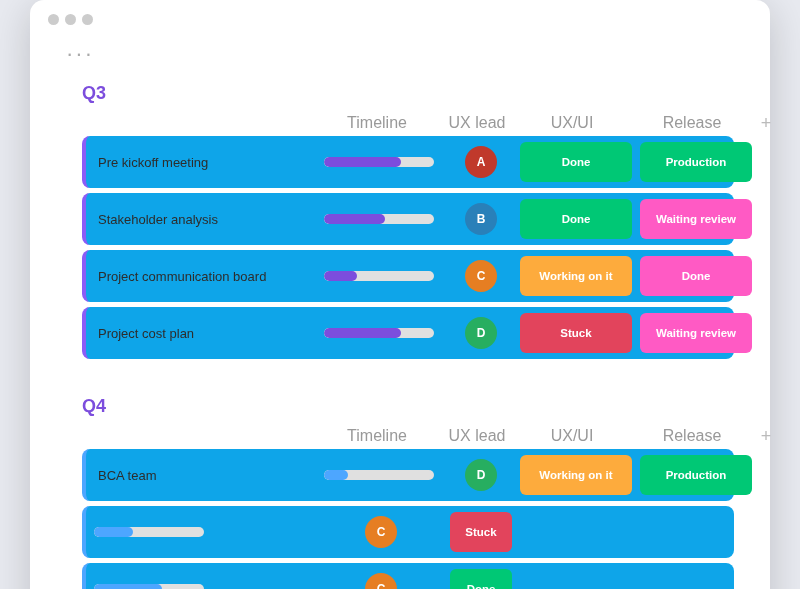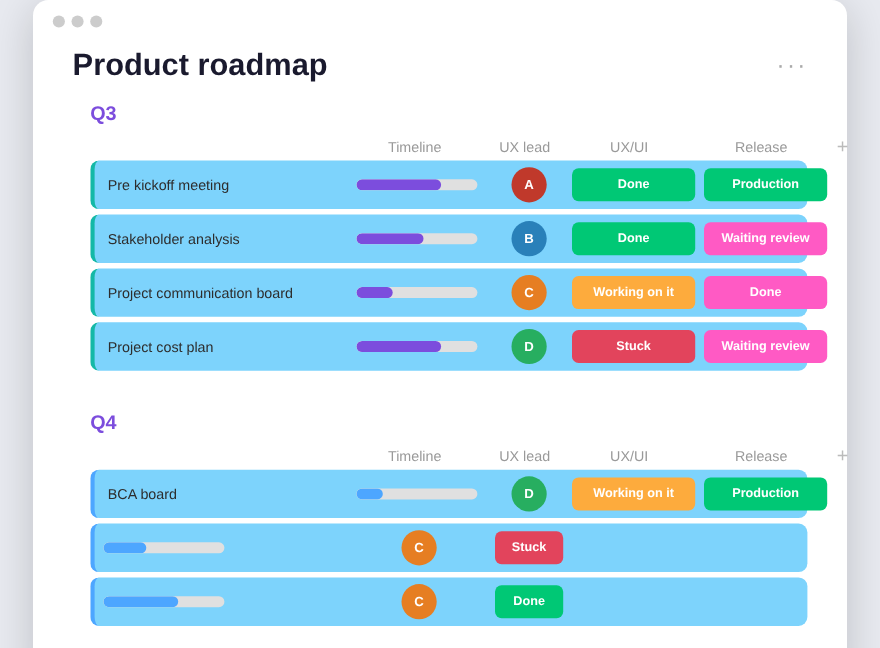--- a/index.html
+++ b/index.html
@@ -69,43 +69,43 @@
       color: #7c4ddd;
       margin-right: 16px;
     }
     .col-headers {
       display: grid;
       grid-template-columns: 230px 130px 70px 120px 120px 28px;
       align-items: center;
       padding: 2px 0 4px 0;
     }
     .col-header {
-      font-size: 13px;
+      font-size: 16px;
       color: #999;
       font-weight: 500;
       text-align: center;
     }
     .col-header.left { text-align: left; }
     .add-col-btn {
       background: none;
       border: none;
       cursor: pointer;
       color: #bbb;
       font-size: 18px;
       line-height: 1;
     }
     .task-row {
       display: grid;
       grid-template-columns: 230px 130px 70px 120px 120px 28px;
       align-items: center;
-      background: #7dd3fc;
+      background: #0ea5e9;
       border-radius: 8px;
       margin-bottom: 5px;
       min-height: 44px;
-      border-left: 4px solid #14b8a6;
+      border-left: 4px solid #8b5cf6;
       padding: 6px 0;
     }
     .task-row.blue-border { border-left-color: #4da6ff; }
     .task-name {
       font-size: 13px;
       color: #2d2d2d;
       padding-left: 12px;
       font-weight: 500;
     }
     .timeline-bar-wrap {
@@ -142,21 +142,21 @@
       justify-content: center;
       font-size: 12px;
       font-weight: 700;
       color: #fff;
     }
     .status-badge {
       display: flex;
       align-items: center;
       justify-content: center;
       border-radius: 6px;
-      height: 30px;
+      height: 40px;
       font-size: 11.5px;
       font-weight: 700;
       color: #fff;
       margin: 0 4px;
     }
     .status-done { background: #00c875; }
     .status-stuck { background: #e2445c; }
     .status-working { background: #fdab3d; text-align: right; }
     .status-production { background: #00c875; }
     .status-waiting { background: #ff5ac4; }
@@ -172,21 +172,20 @@
 
   <div class="titlebar">
     <div class="traffic-lights">
       <div class="traffic-light"></div>
       <div class="traffic-light"></div>
       <div class="traffic-light"></div>
     </div>
   </div>
 
   <div class="page-header">
-    <h1 class="page-title">Product roadmap</h1>
     <button class="more-btn">···</button>
   </div>
 
   <div class="section">
     <div class="section-header">
       <span class="section-title">Q3</span>
     </div>
     <div class="col-headers">
       <div class="col-header left"></div>
       <div class="col-header">Timeline</div>
@@ -264,21 +263,21 @@
     <div class="col-headers">
       <div class="col-header left"></div>
       <div class="col-header">Timeline</div>
       <div class="col-header">UX lead</div>
       <div class="col-header">UX/UI</div>
       <div class="col-header">Release</div>
       <button class="add-col-btn">+</button>
     </div>
     <div id="q4-rows">
         <div class="task-row blue-border">
-          <span class="task-name">BCA board</span>
+          <span class="task-name">BCA team</span>
           <div class="timeline-bar-wrap">
             <div class="timeline-track">
               <div class="timeline-fill" style="width: 22%; background: rgb(77, 166, 255);"></div>
             </div>
           </div>
           <div class="avatar-cell">
             <div class="avatar" style="background: rgb(39, 174, 96);">D</div>
           </div>
           <div class="status-badge status-working">Working on it</div>
           <div class="status-badge status-production">Production</div>

